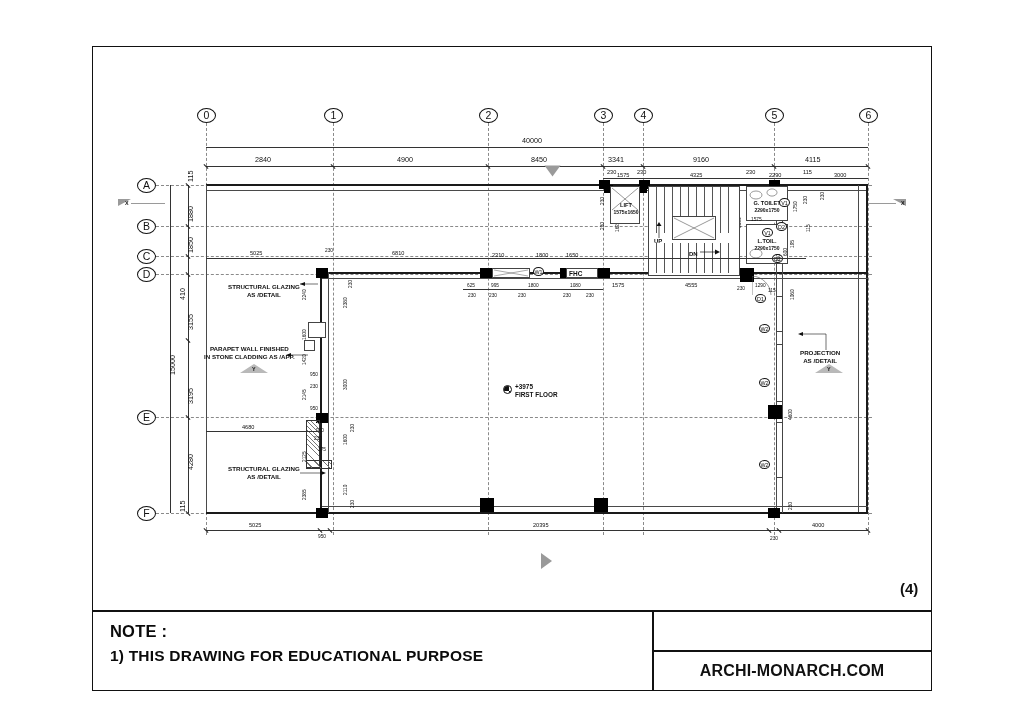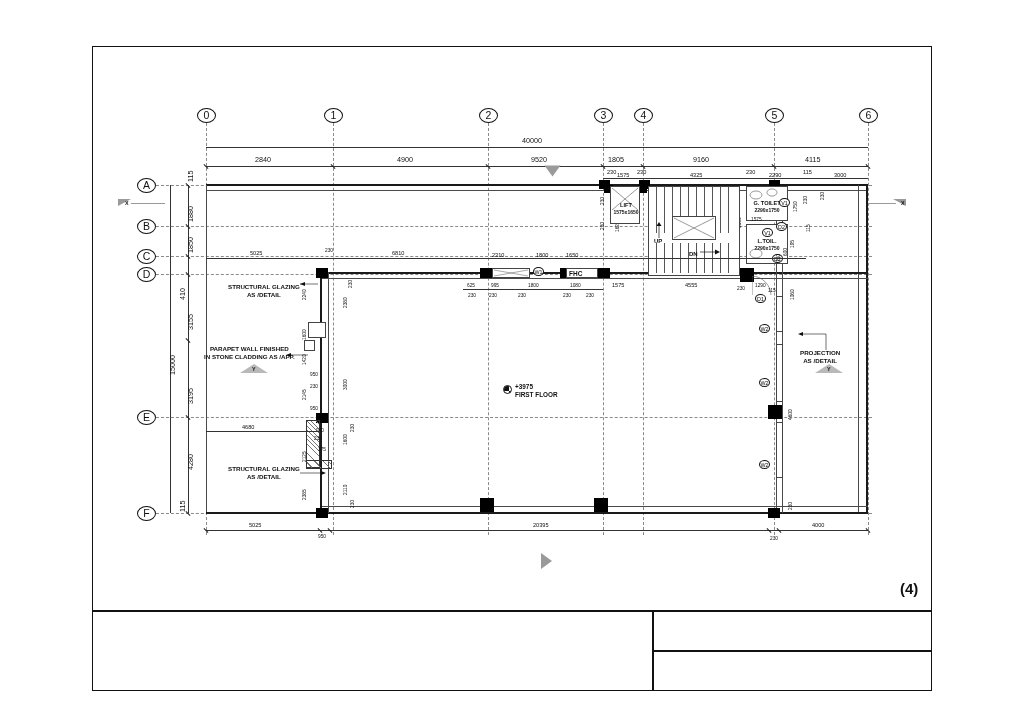--- a/index.html
+++ b/index.html
@@ -149,22 +149,22 @@
   <div class="dimline" style="left:206px;top:166px;width:662px;"></div>
   <div class="tick" style="left:203px;top:166px;"></div>
   <div class="tick" style="left:330px;top:166px;"></div>
   <div class="tick" style="left:485px;top:166px;"></div>
   <div class="tick" style="left:600px;top:166px;"></div>
   <div class="tick" style="left:640px;top:166px;"></div>
   <div class="tick" style="left:771px;top:166px;"></div>
   <div class="tick" style="left:865px;top:166px;"></div>
   <div class="dim" style="left:255px;top:155px;">2840</div>
   <div class="dim" style="left:397px;top:155px;">4900</div>
-  <div class="dim" style="left:531px;top:155px;">9520</div>
-  <div class="dim" style="left:608px;top:155px;">1805</div>
+  <div class="dim" style="left:531px;top:155px;">8450</div>
+  <div class="dim" style="left:608px;top:155px;">3341</div>
   <div class="dim" style="left:693px;top:155px;">9160</div>
   <div class="dim" style="left:805px;top:155px;">4115</div>
 
   <div class="dimline" style="left:603px;top:178px;width:265px;"></div>
   <div class="dim sm" style="left:607px;top:169px;">230</div>
   <div class="dim sm" style="left:617px;top:172px;">1575</div>
   <div class="dim sm" style="left:637px;top:169px;">230</div>
   <div class="dim sm" style="left:690px;top:172px;">4325</div>
   <div class="dim sm" style="left:746px;top:169px;">230</div>
   <div class="dim sm" style="left:769px;top:172px;">2290</div>
@@ -454,15 +454,20 @@
 
   <div class="north" style="left:541px;top:553px;"></div>
   <div class="north" style="left:547px;top:163px;transform:rotate(90deg);"></div>
 
   <div class="sheet-no">(4)</div>
 
   <div class="tb">
     <div class="tb-top"></div>
     <div class="tb-div-v"></div>
     <div class="tb-div-h"></div>
+    <div class="note-wrap">
+      <div class="note-line">NOTE :</div>
+      <div class="note-line l2">1) THIS DRAWING FOR EDUCATIONAL PURPOSE</div>
+    </div>
+    <div class="tb-site">ARCHI-MONARCH.COM</div>
   </div>
 
 </div>
 
 </body></html>

